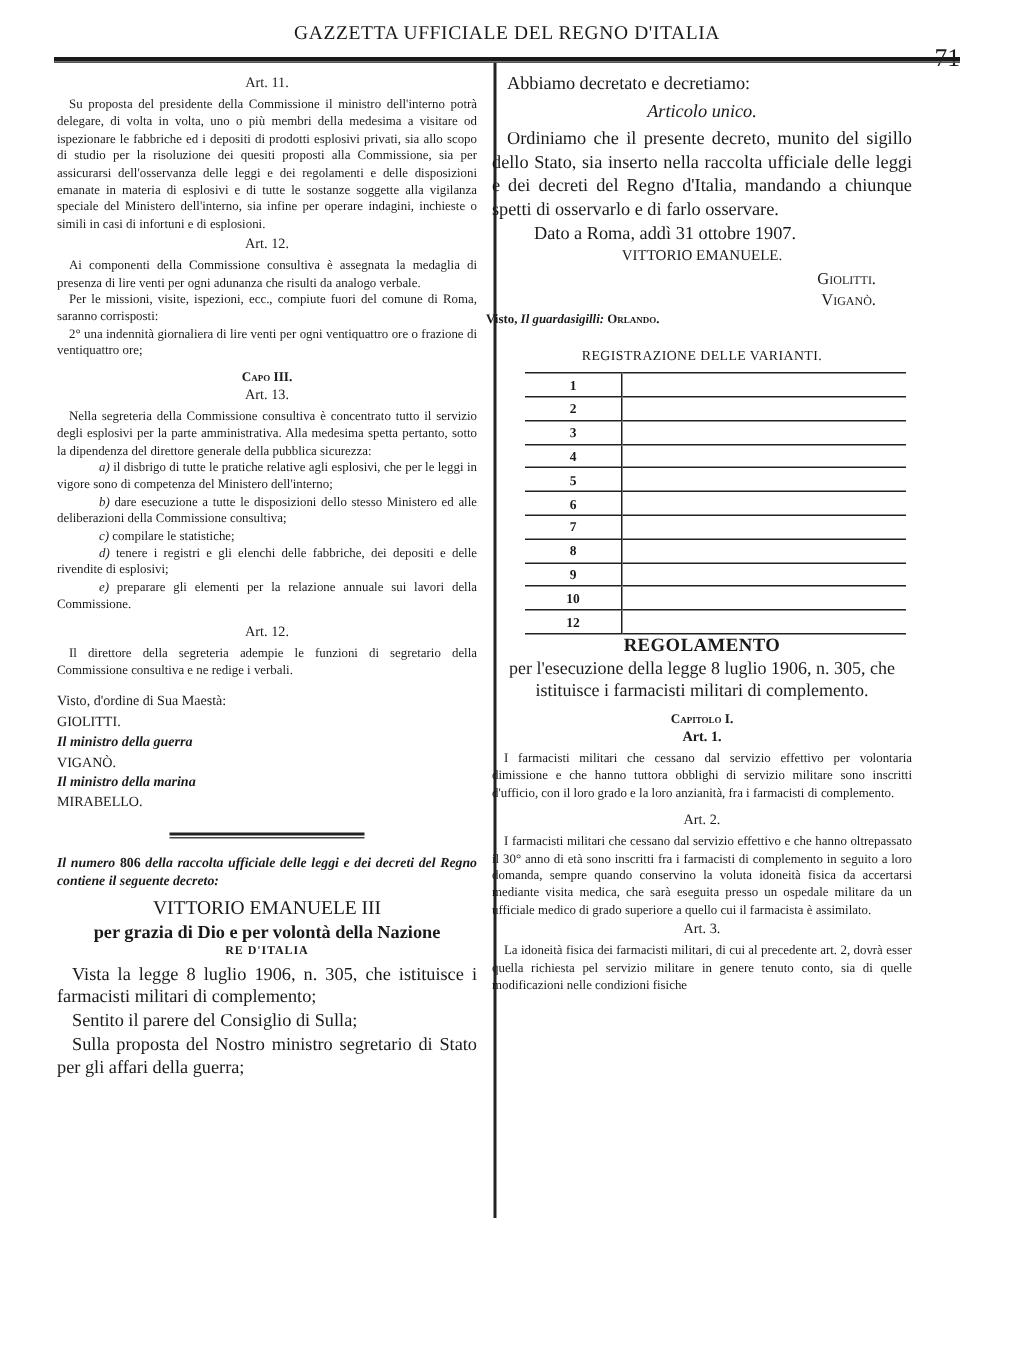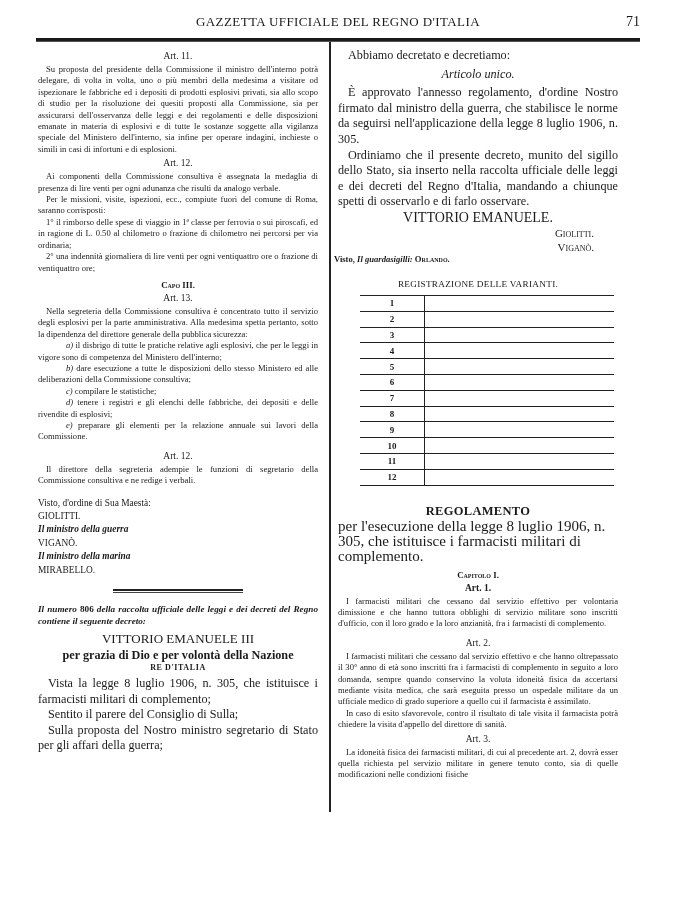--- a/index.html
+++ b/index.html
@@ -1,25 +1,25 @@
 <!DOCTYPE html>
 <html><head>
 <meta charset="utf-8">
 <style>
   html, body { margin: 0; padding: 0; background: #ffffff; }
   body { width: 678px; height: 900px; position: relative; overflow: hidden; color: #1a1a1a; font-family: "DejaVu Serif", "Liberation Serif", serif; }
   .page { position: absolute; left: 0; top: 0; width: 678px; height: 900px; }
   .header { position: absolute; top: 14px; left: 36px; width: 604px; height: 20px; }
   .header-title { position: absolute; left: 0; width: 100%; text-align: center; font-family: "Liberation Serif", serif; font-size: 13px; letter-spacing: 0.4px; }
-  .header-page { position: absolute; right: 0; top: 0; font-family: "Liberation Serif", serif; font-size: 14px; }
+  .header-page { position: absolute; right: 0; top: 15px; font-family: "Liberation Serif", serif; font-size: 17px; }
   .header-rule { position: absolute; top: 38px; left: 36px; width: 604px; height: 4px; border-top: 3px solid #1a1a1a; border-bottom: 1px solid #555; box-sizing: border-box; }
   .col-divider { position: absolute; left: 329px; top: 42px; width: 1.5px; height: 770px; background: #222; }
   .col { position: absolute; top: 48px; font-family: "Liberation Serif", serif; }
   .col-left { left: 38px; width: 280px; }
-  .col-right { left: 338px; width: 280px; }
+  .col-right { left: 328px; width: 280px; }
   .small { font-size: 8.6px; line-height: 11.4px; text-align: justify; }
   .small p { margin: 0; text-indent: 8px; }
   .big { font-size: 12.2px; line-height: 15.6px; text-align: justify; }
   .big p { margin: 0; text-indent: 10px; }
   .center { text-align: center; text-indent: 0 !important; }
   .art { text-align: center; font-size: 9.5px; margin: 3px 0 3px 0; }
   .capo { text-align: center; font-variant: small-caps; font-size: 8.8px; margin: 6px 0 2px 0; font-weight: bold; }
   .bold { font-weight: bold; }
   .ital { font-style: italic; }
   .sc { font-variant: small-caps; }
@@ -30,22 +30,22 @@
   .king { text-align: center; font-size: 13px; line-height: 16px; margin-top: 4px; }
   .king-sub { text-align: center; font-size: 12.2px; font-weight: bold; line-height: 16px; }
   .king-re { text-align: center; font-size: 8px; font-variant: small-caps; font-weight: bold; letter-spacing: 0.6px; margin-bottom: 4px; }
   .right-sig { text-align: right; font-variant: small-caps; font-size: 11px; line-height: 14px; padding-right: 24px; }
   .table-title { text-align: center; font-size: 9.2px; letter-spacing: 0.3px; margin: 14px 0 6px 0; }
   .var-table { width: 254px; margin-left: 22px; border-collapse: collapse; }
   .var-table td { height: 14.8px; border-top: 1.5px solid #222; padding: 0; font-size: 9px; }
   .var-table tr:last-child td { border-bottom: 1.5px solid #222; }
   .var-table td.num { width: 64px; text-align: center; font-weight: bold; }
   .var-table td.blank { border-left: 1.5px solid #222; }
-  .reg-title { text-align: center; font-size: 12.5px; font-weight: bold; letter-spacing: 0.3px; margin-top: 18px; }
-  .reg-sub { font-size: 15px; line-height: 15px; }
+  .reg-title { text-align: center; font-size: 12.5px; font-weight: bold; letter-spacing: 0.3px; }
+  .reg-sub { text-align: center; font-size: 12px; line-height: 15px; }
 </style>
 </head>
 <body>
 
 <div class="page">
 
   <div class="header">
     <div class="header-title">GAZZETTA UFFICIALE DEL REGNO D'ITALIA</div>
     <div class="header-page">71</div>
   </div>
@@ -55,21 +55,20 @@
   <div class="col col-left">
     <div class="art">Art. 11.</div>
     <div class="small">
       <p class="bold" style="font-weight:normal">Su proposta del presidente della Commissione il ministro dell'interno potrà delegare, di volta in volta, uno o più membri della medesima a visitare od ispezionare le fabbriche ed i depositi di prodotti esplosivi privati, sia allo scopo di studio per la risoluzione dei quesiti proposti alla Commissione, sia per assicurarsi dell'osservanza delle leggi e dei regolamenti e delle disposizioni emanate in materia di esplosivi e di tutte le sostanze soggette alla vigilanza speciale del Ministero dell'interno, sia infine per operare indagini, inchieste o simili in casi di infortuni e di esplosioni.</p>
     </div>
 
     <div class="art">Art. 12.</div>
     <div class="small">
       <p>Ai componenti della Commissione consultiva è assegnata la medaglia di presenza di lire venti per ogni adunanza che risulti da analogo verbale.</p>
       <p>Per le missioni, visite, ispezioni, ecc., compiute fuori del comune di Roma, saranno corrisposti:</p>
-      <p>1° il rimborso delle spese di viaggio in 1ª classe per ferrovia o sui piroscafi, ed in ragione di L. 0.50 al chilometro o frazione di chilometro nei percorsi per via ordinaria;</p>
       <p>2° una indennità giornaliera di lire venti per ogni ventiquattro ore o frazione di ventiquattro ore;</p>
     </div>
 
     <div class="capo">Capo III.</div>
     <div class="art">Art. 13.</div>
     <div class="small">
       <p>Nella segreteria della Commissione consultiva è concentrato tutto il servizio degli esplosivi per la parte amministrativa. Alla medesima spetta pertanto, sotto la dipendenza del direttore generale della pubblica sicurezza:</p>
       <p class="indent2"><span class="ital">a)</span><span> il disbrigo di tutte le pratiche relative agli esplosivi, che per le leggi in vigore sono di competenza del Ministero dell'interno;</span></p>
       <p class="indent2"><span class="ital">b)</span><span> dare esecuzione a tutte le disposizioni dello stesso Ministero ed alle deliberazioni della Commissione consultiva;</span></p>
       <p class="indent2"><span class="ital">c)</span><span> compilare le statistiche;</span></p>
@@ -105,23 +104,23 @@
       <p>Vista la legge 8 luglio 1906, n. 305, che istituisce i farmacisti militari di complemento;</p>
       <p>Sentito il parere del Consiglio di Sulla;</p>
       <p>Sulla proposta del Nostro ministro segretario di Stato per gli affari della guerra;</p>
     </div>
   </div>
 
   <div class="col col-right">
     <div class="big">
       <p>Abbiamo decretato e decretiamo:</p>
       <p class="center ital" style="margin:3px 0">Articolo unico.</p>
-      <p>È approvato l'annesso regolamento, d'ordine Nostro firmato dal ministro della guerra, che stabilisce le norme da seguirsi nell'applicazione della legge 8 luglio 1906, n. 305.</p>
       <p class="bold" style="font-weight:normal">Ordiniamo che il presente decreto, munito del sigillo dello Stato, sia inserto nella raccolta ufficiale delle leggi e dei decreti del Regno d'Italia, mandando a chiunque spetti di osservarlo e di farlo osservare.</p>
-      <p class="center" style="font-size:14px">VITTORIO EMANUELE.</p>
+      <p style="text-indent:28px">Dato a Roma, addì 31 ottobre 1907.</p>
+      <p class="center" style="font-size:10px">VITTORIO EMANUELE.</p>
     </div>
     <div class="right-sig">Giolitti.</div>
     <div class="right-sig">Viganò.</div>
     <div class="small" style="margin-left:-4px;font-weight:bold">
       <span>Visto, </span><span class="ital">Il guardasigilli:</span><span class="sc"> Orlando.</span>
     </div>
 
     <div class="table-title">REGISTRAZIONE DELLE VARIANTI.</div>
     <table class="var-table">
       <tbody>
@@ -159,41 +158,36 @@
           </tr>
         <tr>
             <td class="num">9</td>
             <td class="blank"></td>
           </tr>
         <tr>
             <td class="num">10</td>
             <td class="blank"></td>
           </tr>
         <tr>
-            <td class="num">11</td>
-            <td class="blank"></td>
-          </tr>
-        <tr>
             <td class="num">12</td>
             <td class="blank"></td>
           </tr>
       </tbody>
     </table>
 
     <div class="reg-title">REGOLAMENTO</div>
     <div class="reg-sub">per l'esecuzione della legge 8 luglio 1906, n. 305, che istituisce i farmacisti militari di complemento.</div>
     <div class="capo">Capitolo I.</div>
     <div class="art bold">Art. 1.</div>
     <div class="small">
       <p>I farmacisti militari che cessano dal servizio effettivo per volontaria dimissione e che hanno tuttora obblighi di servizio militare sono inscritti d'ufficio, con il loro grado e la loro anzianità, fra i farmacisti di complemento.</p>
     </div>
     <div class="art" style="margin-top:8px">Art. 2.</div>
     <div class="small">
       <p>I farmacisti militari che cessano dal servizio effettivo e che hanno oltrepassato il 30° anno di età sono inscritti fra i farmacisti di complemento in seguito a loro domanda, sempre quando conservino la voluta idoneità fisica da accertarsi mediante visita medica, che sarà eseguita presso un ospedale militare da un ufficiale medico di grado superiore a quello cui il farmacista è assimilato.</p>
-      <p>In caso di esito sfavorevole, contro il risultato di tale visita il farmacista potrà chiedere la visita d'appello del direttore di sanità.</p>
     </div>
     <div class="art">Art. 3.</div>
     <div class="small">
       <p>La idoneità fisica dei farmacisti militari, di cui al precedente art. 2, dovrà esser quella richiesta pel servizio militare in genere tenuto conto, sia di quelle modificazioni nelle condizioni fisiche</p>
     </div>
   </div>
 
 </div>
 
 </body></html>

